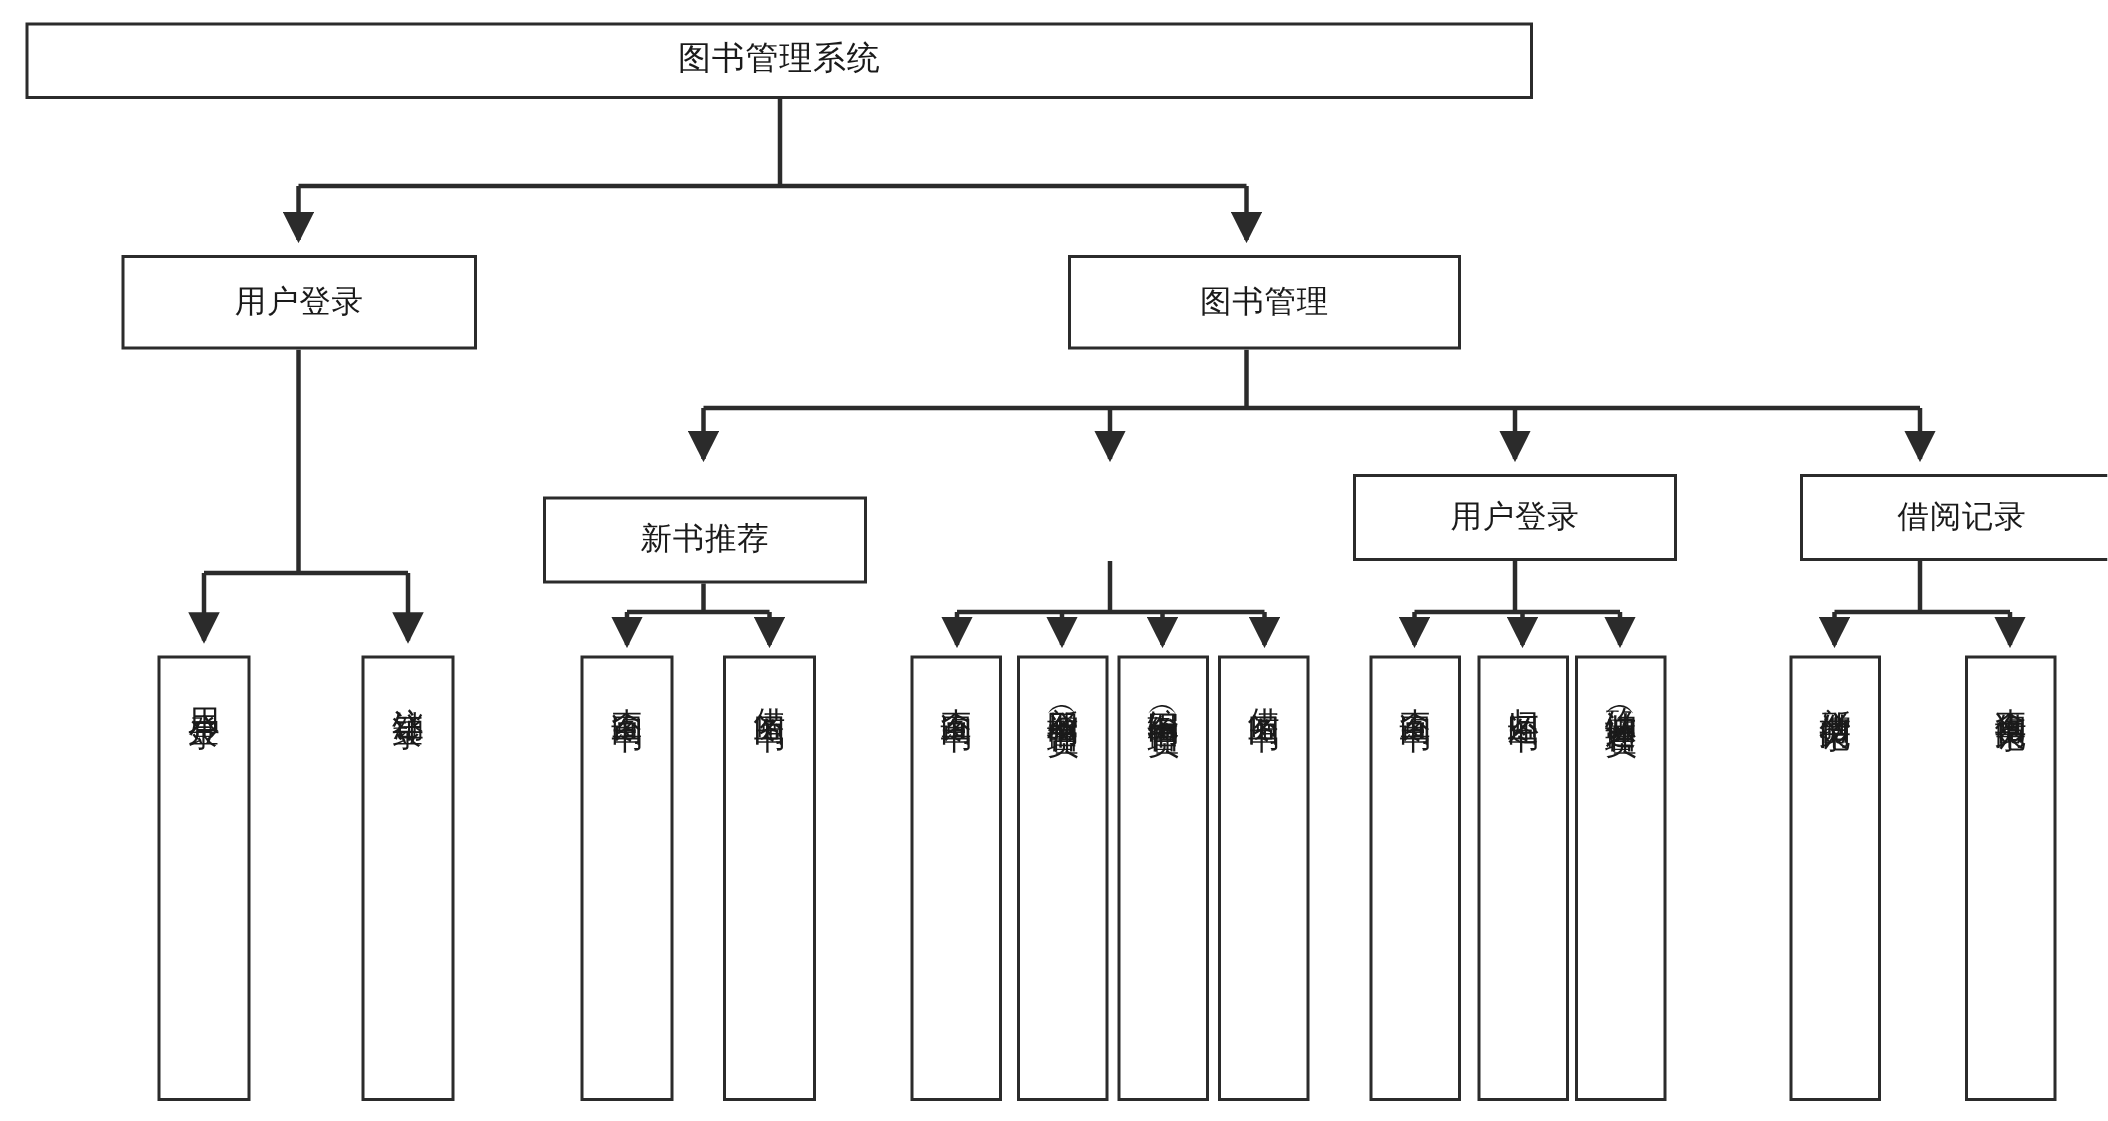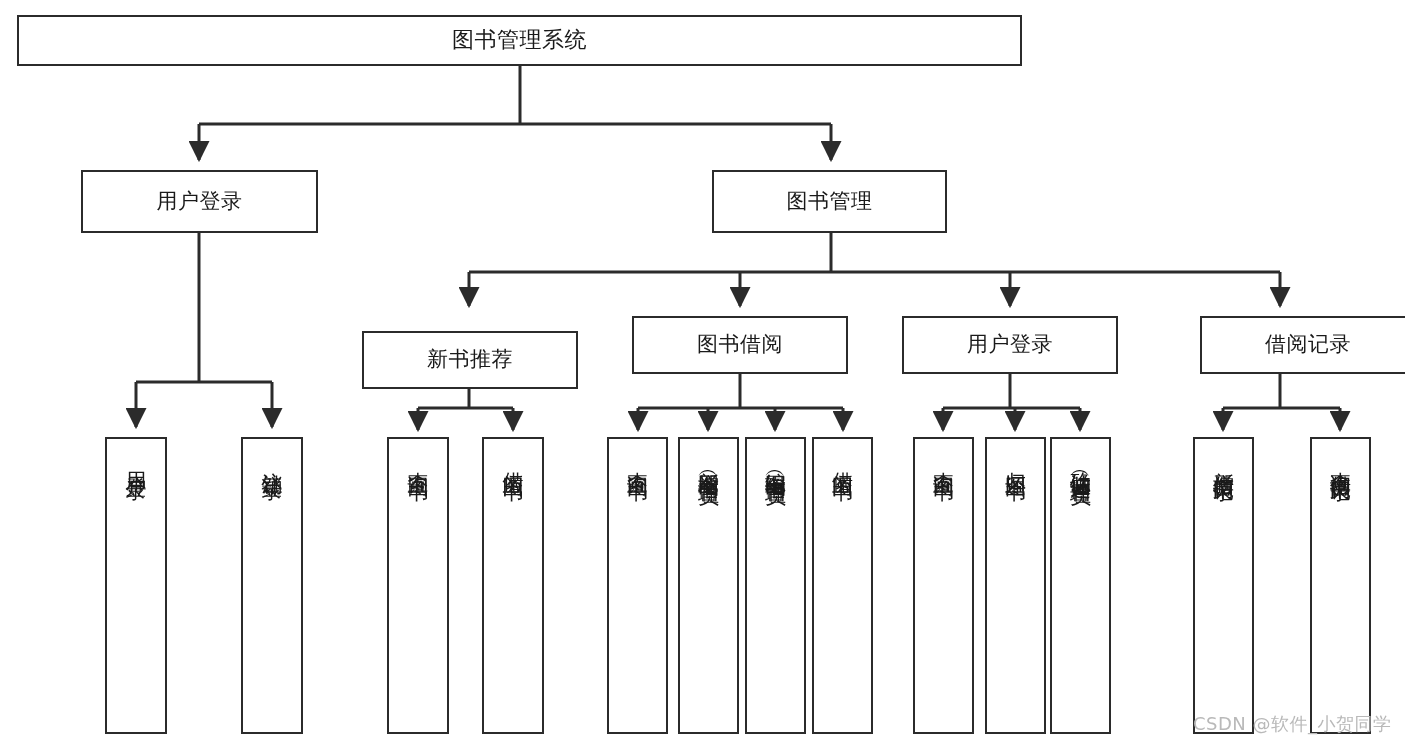--- a/index.html
+++ b/index.html
@@ -130,30 +130,27 @@
     </g>
   </svg>
 
   <div class="node horiz root" style="left:17px; top:15px; width:1005px; height:51px;">
     <span class="lbl">图书管理系统</span>
   </div>
 
   <div class="node horiz" style="left:81px; top:170px; width:237px; height:63px;">
     <span class="lbl">用户登录</span>
   </div>
-  <div class="node horiz" style="left:712px; top:170px; width:235px; height:63px;">
+  <div class="node horiz" style="left:712px; top:170px; width:262px; height:63px;">
     <span class="lbl">图书管理</span>
   </div>
 
   <div class="node horiz" style="left:362px; top:331px; width:216px; height:58px;">
     <span class="lbl">新书推荐</span>
   </div>
-  <div class="node horiz" style="left:632px; top:316px; width:216px; height:58px;">
-    <span class="lbl">图书借阅</span>
-  </div>
   <div class="node horiz" style="left:902px; top:316px; width:216px; height:58px;">
     <span class="lbl">用户登录</span>
   </div>
   <div class="node horiz" style="left:1200px; top:316px; width:216px; height:58px;">
     <span class="lbl">借阅记录</span>
   </div>
 
   <div class="node vert" style="left:105px; top:437px; width:62px; height:297px;">
     <span class="lbl">用户登录</span>
   </div>
@@ -191,15 +188,14 @@
     <span class="lbl">确认归还（管理员）</span>
   </div>
 
   <div class="node vert tall" style="left:1193px; top:437px; width:61px; height:297px;">
     <span class="lbl">新增借阅记录</span>
   </div>
   <div class="node vert tall" style="left:1310px; top:437px; width:61px; height:297px;">
     <span class="lbl">查询借阅记录</span>
   </div>
 
-  <div id="watermark">CSDN @软件_小贺同学</div>
 
 </div>
 
 </body></html>

